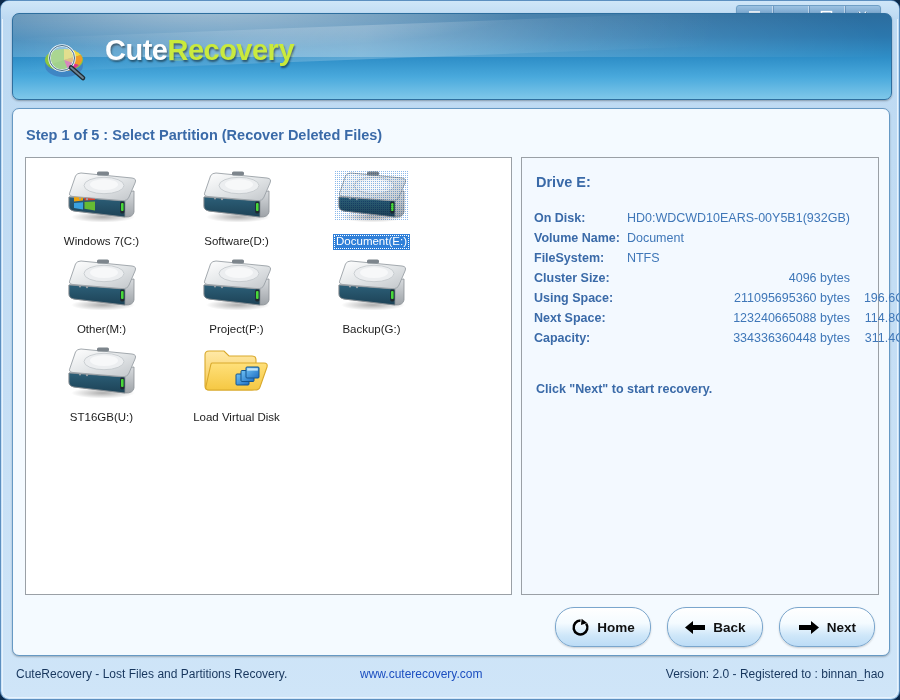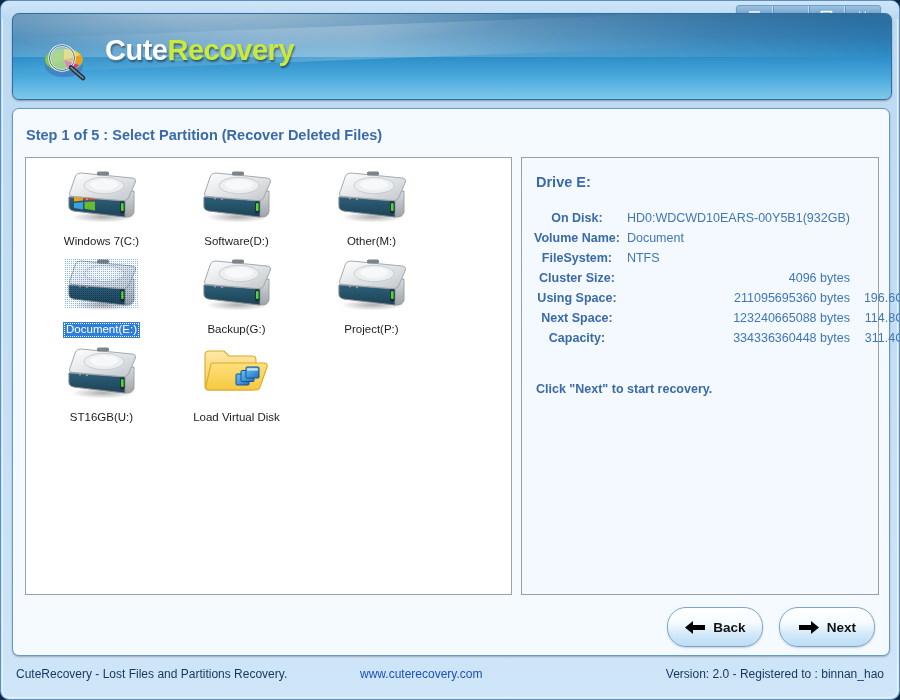--- a/index.html
+++ b/index.html
@@ -226,21 +226,21 @@
     border-collapse: collapse;
     font-size: 12.5px;
     color: #3f77b8;
   }
   .info-table td {
     padding: 3px 0;
     vertical-align: top;
     white-space: nowrap;
   }
   .info-table td.k {
-    text-align: center;
+    text-align: left;
     font-weight: bold;
     color: #3a6aa8;
     padding-right: 7px;
     width: 112px;
   }
   .info-table td.v { text-align: left; }
   .info-table td.v.num { text-align: right; width: 150px; padding-right: 0; }
   .info-table td.v2 { text-align: right; width: 62px; padding-left: 14px; }
   .info-note {
     margin: 34px 0 0 2px;
@@ -431,59 +431,20 @@
     <ellipse cx="41" cy="17.6" rx="14" ry="5.4" fill="#f7f8f9"></ellipse>
     <rect x="34" y="4.5" width="12" height="4" rx="1.6" fill="#7d858c"></rect>
     <rect x="57.2" y="34.5" width="4.2" height="12" rx="1.4" fill="#1f2a30"></rect>
     <rect x="58" y="36" width="2.6" height="8" rx="1" fill="#49d93a"></rect>
     <circle cx="17" cy="31.5" r="1.1" fill="#9aa0a6"></circle>
     <circle cx="24" cy="32.2" r="1.1" fill="#9aa0a6"></circle>
   </svg>
             </div>
             <div class="drive-label">Software(D:)</div>
           </div>
-          <div class="drive-item">
-            <div class="drive-icon-wrap">
-  <svg width="78" height="56" viewBox="0 0 78 56" aria-hidden="true">
-    <defs>
-      <linearGradient id="topg" x1="0" y1="0" x2="1" y2="1">
-        <stop offset="0" stop-color="#ffffff"></stop>
-                    <stop offset=".5" stop-color="#e3e6e8"></stop>
-        <stop offset="1" stop-color="#c2c6ca"></stop>
-      </linearGradient>
-      <linearGradient id="fc" x1="0" y1="0" x2="0" y2="1">
-         <stop offset="0" stop-color="#fcfcfc"></stop>
-                    <stop offset=".45" stop-color="#dcdcdc"></stop>
-         <stop offset="1" stop-color="#b4b4b4"></stop>
-                  </linearGradient>
-      <linearGradient id="sideg" x1="0" y1="0" x2="0" y2="1">
-        <stop offset="0" stop-color="#d8dbde"></stop>
-                    <stop offset="1" stop-color="#9ea3a8"></stop>
-      </linearGradient>
-      <radialGradient id="shadg" cx=".5" cy=".5" r=".5">
-        <stop offset="0" stop-color="rgba(0,0,0,.32)"></stop>
-                    <stop offset="1" stop-color="rgba(0,0,0,0)"></stop>
-      </radialGradient>
-    </defs>
-    <ellipse cx="40" cy="50" rx="32" ry="5.5" fill="url(#shadg)"></ellipse>
-    <path d="M6 30 L6 39 Q6 43 11 44 L62 50 Q70 50.5 71 45 L71 24 Z" fill="url(#sideg)" stroke="#8a9096" stroke-width=".8"></path>
-    <path d="M6 30 L6 39 Q6 43 11 44 L62 50 L62 34 Z" fill="url(#fc)" stroke="#8a9096" stroke-width=".8"></path>
-
-    <path d="M18 6 L69 11 Q74 11.6 72 16 L66 30 Q64.5 34 59 33.6 L10 29.5 Q5 29 7 25 L12.5 9 Q13.8 6 18 6 Z" fill="url(#topg)" stroke="#9aa0a6" stroke-width=".9"></path>
-    <ellipse cx="41" cy="18.5" rx="20" ry="8.2" fill="#eceef0" stroke="#c2c6ca" stroke-width=".8"></ellipse>
-    <ellipse cx="41" cy="17.6" rx="14" ry="5.4" fill="#f7f8f9"></ellipse>
-    <rect x="34" y="4.5" width="12" height="4" rx="1.6" fill="#7d858c"></rect>
-    <rect x="57.2" y="34.5" width="4.2" height="12" rx="1.4" fill="#1f2a30"></rect>
-    <rect x="58" y="36" width="2.6" height="8" rx="1" fill="#49d93a"></rect>
-    <circle cx="17" cy="31.5" r="1.1" fill="#9aa0a6"></circle>
-    <circle cx="24" cy="32.2" r="1.1" fill="#9aa0a6"></circle>
-  </svg>
-            </div>
-            <div class="drive-label">Other(M:)</div>
-          </div>
           <div class="drive-item selected">
             <div class="drive-icon-wrap">
   <svg width="78" height="56" viewBox="0 0 78 56" aria-hidden="true">
     <defs>
       <linearGradient id="topg" x1="0" y1="0" x2="1" y2="1">
         <stop offset="0" stop-color="#ffffff"></stop>
                     <stop offset=".5" stop-color="#e3e6e8"></stop>
         <stop offset="1" stop-color="#c2c6ca"></stop>
       </linearGradient>
       <linearGradient id="fc" x1="0" y1="0" x2="0" y2="1">
@@ -547,21 +508,21 @@
     <path d="M18 6 L69 11 Q74 11.6 72 16 L66 30 Q64.5 34 59 33.6 L10 29.5 Q5 29 7 25 L12.5 9 Q13.8 6 18 6 Z" fill="url(#topg)" stroke="#9aa0a6" stroke-width=".9"></path>
     <ellipse cx="41" cy="18.5" rx="20" ry="8.2" fill="#eceef0" stroke="#c2c6ca" stroke-width=".8"></ellipse>
     <ellipse cx="41" cy="17.6" rx="14" ry="5.4" fill="#f7f8f9"></ellipse>
     <rect x="34" y="4.5" width="12" height="4" rx="1.6" fill="#7d858c"></rect>
     <rect x="57.2" y="34.5" width="4.2" height="12" rx="1.4" fill="#1f2a30"></rect>
     <rect x="58" y="36" width="2.6" height="8" rx="1" fill="#49d93a"></rect>
     <circle cx="17" cy="31.5" r="1.1" fill="#9aa0a6"></circle>
     <circle cx="24" cy="32.2" r="1.1" fill="#9aa0a6"></circle>
   </svg>
             </div>
-            <div class="drive-label">Backup(G:)</div>
+            <div class="drive-label">Other(M:)</div>
           </div>
           <div class="drive-item">
             <div class="drive-icon-wrap">
   <svg width="78" height="56" viewBox="0 0 78 56" aria-hidden="true">
     <defs>
       <linearGradient id="topg" x1="0" y1="0" x2="1" y2="1">
         <stop offset="0" stop-color="#ffffff"></stop>
                     <stop offset=".5" stop-color="#e3e6e8"></stop>
         <stop offset="1" stop-color="#c2c6ca"></stop>
       </linearGradient>
@@ -587,20 +548,59 @@
     <ellipse cx="41" cy="18.5" rx="20" ry="8.2" fill="#eceef0" stroke="#c2c6ca" stroke-width=".8"></ellipse>
     <ellipse cx="41" cy="17.6" rx="14" ry="5.4" fill="#f7f8f9"></ellipse>
     <rect x="34" y="4.5" width="12" height="4" rx="1.6" fill="#7d858c"></rect>
     <rect x="57.2" y="34.5" width="4.2" height="12" rx="1.4" fill="#1f2a30"></rect>
     <rect x="58" y="36" width="2.6" height="8" rx="1" fill="#49d93a"></rect>
     <circle cx="17" cy="31.5" r="1.1" fill="#9aa0a6"></circle>
     <circle cx="24" cy="32.2" r="1.1" fill="#9aa0a6"></circle>
   </svg>
             </div>
             <div class="drive-label">Project(P:)</div>
+          </div>
+          <div class="drive-item">
+            <div class="drive-icon-wrap">
+  <svg width="78" height="56" viewBox="0 0 78 56" aria-hidden="true">
+    <defs>
+      <linearGradient id="topg" x1="0" y1="0" x2="1" y2="1">
+        <stop offset="0" stop-color="#ffffff"></stop>
+                    <stop offset=".5" stop-color="#e3e6e8"></stop>
+        <stop offset="1" stop-color="#c2c6ca"></stop>
+      </linearGradient>
+      <linearGradient id="fc" x1="0" y1="0" x2="0" y2="1">
+         <stop offset="0" stop-color="#fcfcfc"></stop>
+                    <stop offset=".45" stop-color="#dcdcdc"></stop>
+         <stop offset="1" stop-color="#b4b4b4"></stop>
+                  </linearGradient>
+      <linearGradient id="sideg" x1="0" y1="0" x2="0" y2="1">
+        <stop offset="0" stop-color="#d8dbde"></stop>
+                    <stop offset="1" stop-color="#9ea3a8"></stop>
+      </linearGradient>
+      <radialGradient id="shadg" cx=".5" cy=".5" r=".5">
+        <stop offset="0" stop-color="rgba(0,0,0,.32)"></stop>
+                    <stop offset="1" stop-color="rgba(0,0,0,0)"></stop>
+      </radialGradient>
+    </defs>
+    <ellipse cx="40" cy="50" rx="32" ry="5.5" fill="url(#shadg)"></ellipse>
+    <path d="M6 30 L6 39 Q6 43 11 44 L62 50 Q70 50.5 71 45 L71 24 Z" fill="url(#sideg)" stroke="#8a9096" stroke-width=".8"></path>
+    <path d="M6 30 L6 39 Q6 43 11 44 L62 50 L62 34 Z" fill="url(#fc)" stroke="#8a9096" stroke-width=".8"></path>
+
+    <path d="M18 6 L69 11 Q74 11.6 72 16 L66 30 Q64.5 34 59 33.6 L10 29.5 Q5 29 7 25 L12.5 9 Q13.8 6 18 6 Z" fill="url(#topg)" stroke="#9aa0a6" stroke-width=".9"></path>
+    <ellipse cx="41" cy="18.5" rx="20" ry="8.2" fill="#eceef0" stroke="#c2c6ca" stroke-width=".8"></ellipse>
+    <ellipse cx="41" cy="17.6" rx="14" ry="5.4" fill="#f7f8f9"></ellipse>
+    <rect x="34" y="4.5" width="12" height="4" rx="1.6" fill="#7d858c"></rect>
+    <rect x="57.2" y="34.5" width="4.2" height="12" rx="1.4" fill="#1f2a30"></rect>
+    <rect x="58" y="36" width="2.6" height="8" rx="1" fill="#49d93a"></rect>
+    <circle cx="17" cy="31.5" r="1.1" fill="#9aa0a6"></circle>
+    <circle cx="24" cy="32.2" r="1.1" fill="#9aa0a6"></circle>
+  </svg>
+            </div>
+            <div class="drive-label">Backup(G:)</div>
           </div>
           <div class="drive-item">
             <div class="drive-icon-wrap">
   <svg width="78" height="56" viewBox="0 0 78 56" aria-hidden="true">
     <defs>
       <linearGradient id="topg" x1="0" y1="0" x2="1" y2="1">
         <stop offset="0" stop-color="#ffffff"></stop>
                     <stop offset=".5" stop-color="#e3e6e8"></stop>
         <stop offset="1" stop-color="#c2c6ca"></stop>
       </linearGradient>
@@ -706,20 +706,29 @@
               <td class="v2">311.4GB</td>
             </tr>
           </tbody>
       </table>
       <div class="info-note">Click "Next" to start recovery.</div>
     </div>
 
     <div class="navbuttons">
       <div class="navbtn">
         <span>
+          <svg width="19" height="19" viewBox="0 0 19 19" aria-hidden="true">
+            <path d="M9.5 2.6 A6.9 6.9 0 1 0 15.2 5.6" fill="none" stroke="#000000" stroke-width="2.5"></path>
+            <path d="M10.6 0.8 L16.2 5.0 L10.0 7.0 Z" fill="#000000"></path>
+          </svg>
+        </span>
+        <span>Home</span>
+      </div>
+      <div class="navbtn">
+        <span>
           <svg width="22" height="15" viewBox="0 0 22 15" aria-hidden="true">
             <path d="M21 5 H9 V1 L1 7.5 L9 14 V10 H21 Z" fill="#000000"></path>
           </svg>
         </span>
         <span>Back</span>
       </div>
       <div class="navbtn">
         <span>
           <svg width="22" height="15" viewBox="0 0 22 15" aria-hidden="true">
             <path d="M1 5 H13 V1 L21 7.5 L13 14 V10 H1 Z" fill="#000000"></path>

